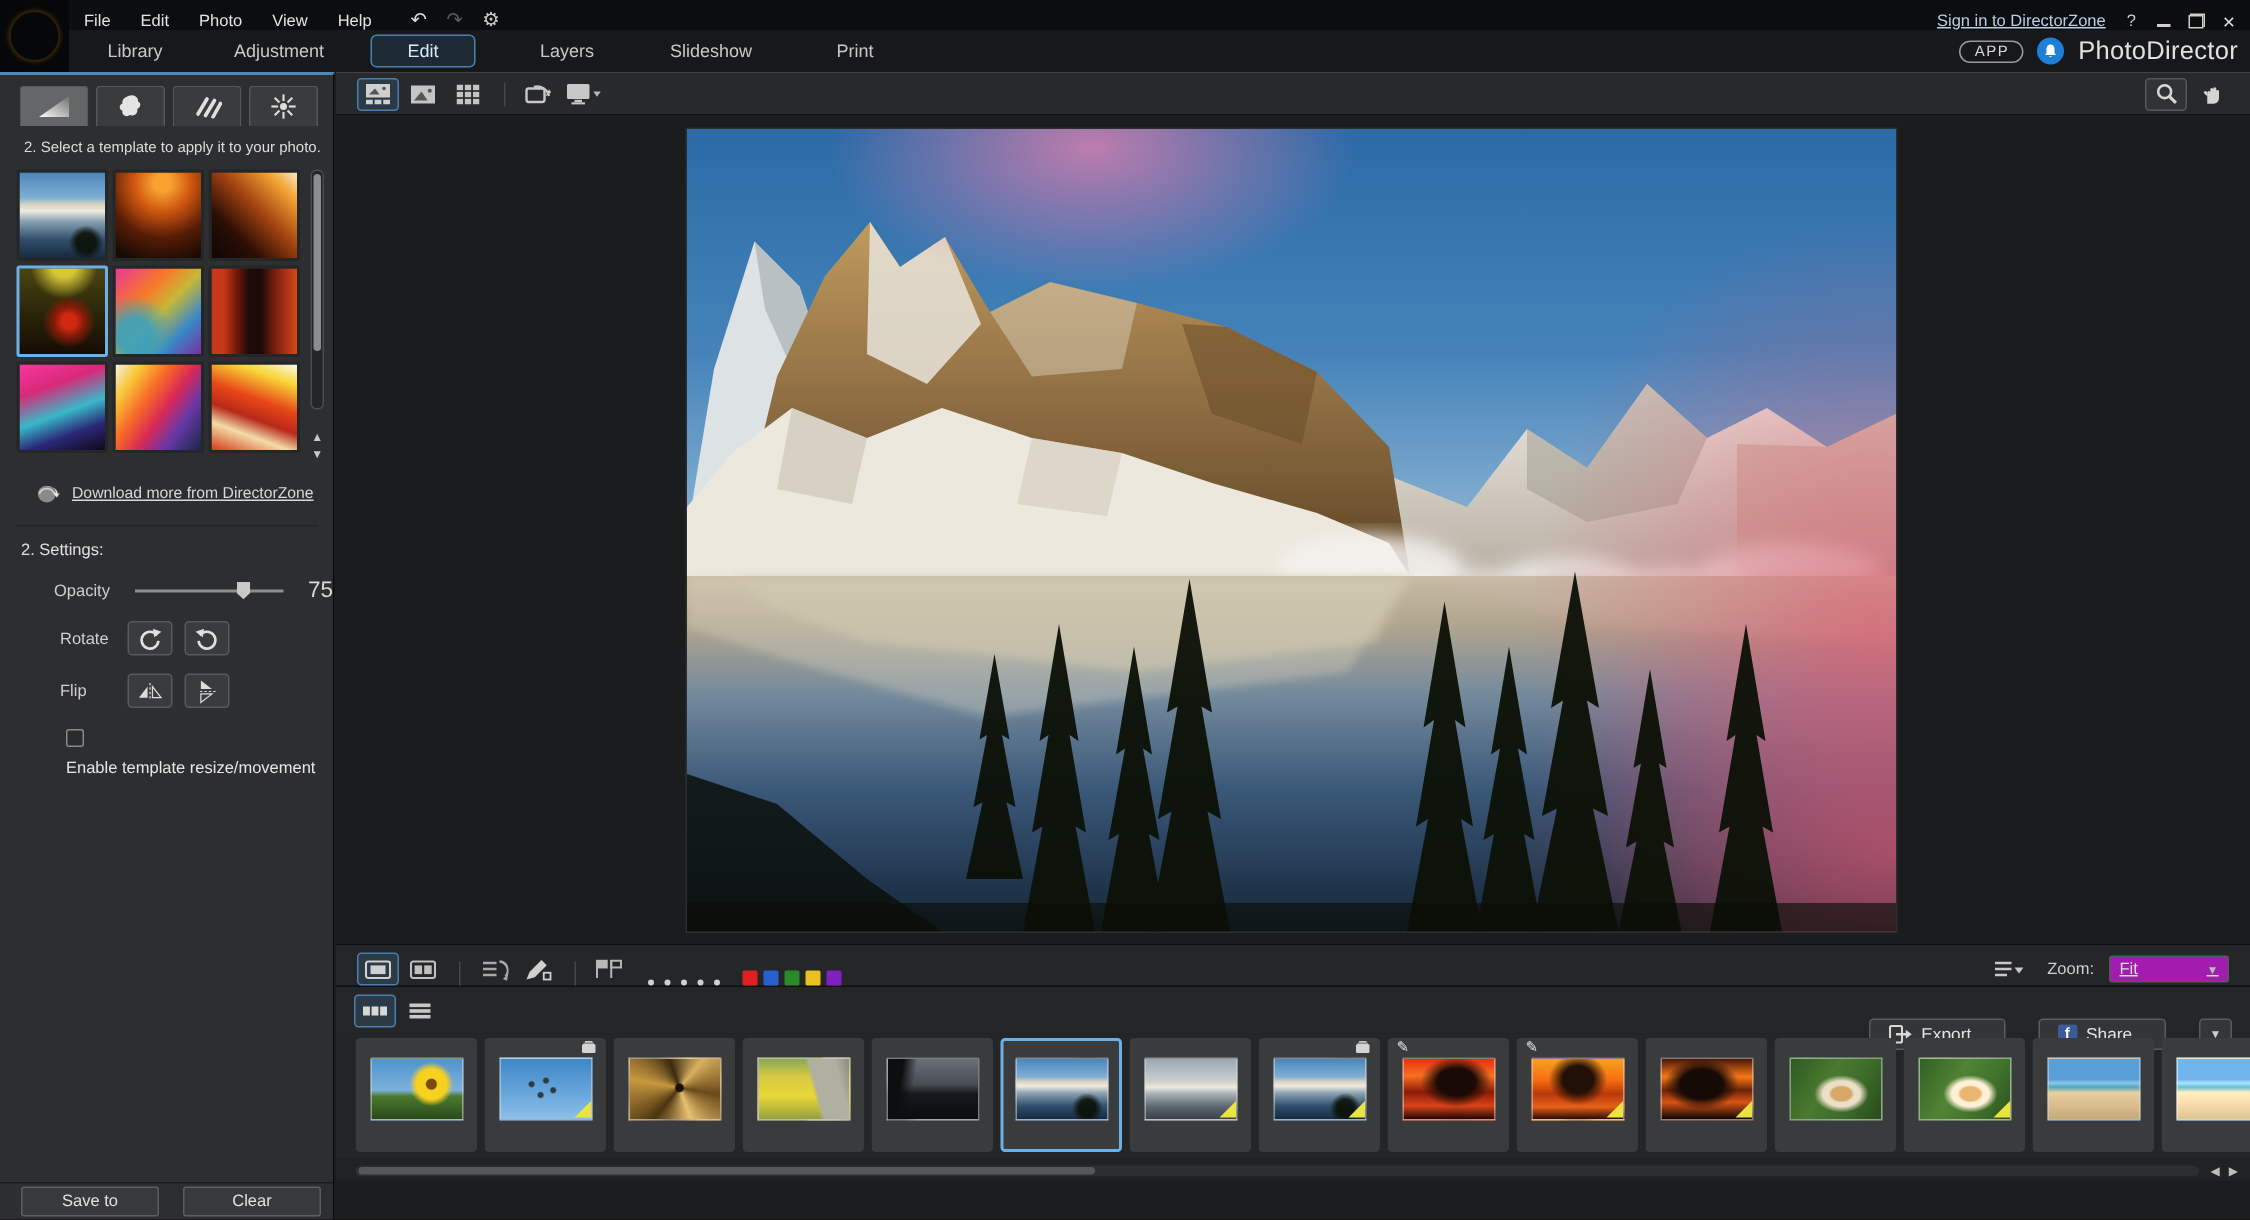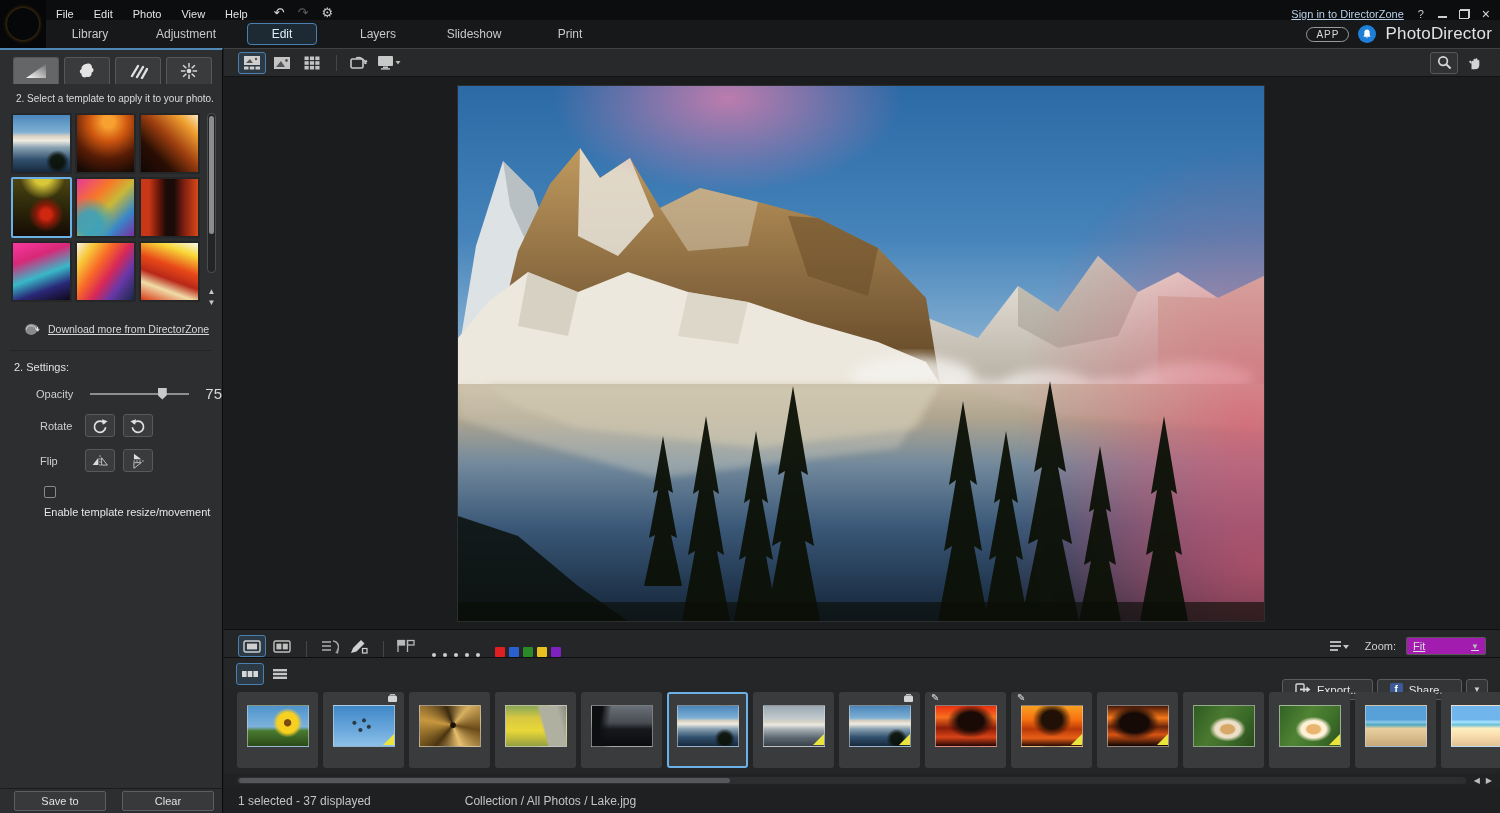--- a/index.html
+++ b/index.html
@@ -91,21 +91,21 @@
 
   .ptoolbar { height:28px; background:#242628; border-top:1px solid #0e0f10; display:flex; align-items:flex-end; padding-left:14px; }
   .pt-right { margin-left:auto; display:flex; align-items:center; gap:10px; margin-right:14px; }
   .zoom-label { font-size:11px; color:#cfcfcf; }
   .zoom-select { width:80px; height:18px; background:#a21caf; border:1px solid #59595b; border-radius:2px; display:flex; align-items:center; padding:0 6px; font-size:11px; color:#dddddd; cursor:pointer;text-decoration:underline; }
   .zoom-select .arr { margin-left:auto; font-size:8px; color:#bbb; }
   .dot { width:4px; height:4px; border-radius:50%; background:#cfcfcf; margin-right:7px; }
   .lbl-sq { width:10px; height:10px; margin-right:4px; border-radius:1px; cursor:pointer; }
 
   .abar { height:32px; background:#242628; border-top:1px solid #0e0f10; display:flex; align-items:center; padding-left:12px; }
-  .ab-right { margin-left:auto; display:flex; align-items:center; gap:4px; margin-right:12px;margin-top:32px; }
+  .ab-right { margin-left:auto; display:flex; align-items:center; gap:22px; margin-right:12px;margin-top:32px; }
   .ab-btn { height:21px; background:#333537; border:1px solid #5a5b5d; border-radius:3px; display:flex; align-items:center; gap:6px; padding:0 12px; font-size:11.5px; color:#e4e4e4; cursor:pointer; }
   .fb { width:13px; height:13px; background:#3a5a98; color:#fff; border-radius:2px; font-size:10px; font-weight:bold; display:flex; align-items:center; justify-content:center; }
   .ab-arrow { width:22px; height:21px; background:#333537; border:1px solid #5a5b5d; border-radius:3px; display:flex; align-items:center; justify-content:center; font-size:8px; color:#ccc; cursor:pointer; }
 
   .filmstrip { height:84px; background:#232527; display:flex; padding:3px 0 0 13px; overflow:hidden; }
   .cell { position:relative; flex:0 0 81px; height:76px; margin-right:5px; background:#3a3b3d; border:2px solid transparent; border-radius:3px; cursor:pointer; }
   .cell.csel { border-color:#6cb0e8; }
   .timg { width:62px; height:42px; margin:11px auto 0; border:1px solid rgba(215,215,215,.55); background-color:#222; }
   .badge { position:absolute; }
   .b-stack { top:2px; right:5px; width:9px; height:6px; background:#d4d4d4; border-radius:1px;
@@ -700,18 +700,14 @@
     <div class="hscroll">
       <div class="hs-track">
           <div class="hs-thumb"></div>
         </div>
       <div class="hs-arrows">
         <span>◀</span>
         <span>▶</span>
       </div>
     </div>
 
-    <div class="statusbar">
-      <span>1 selected - 37 displayed</span>
-      <span class="status-path">Collection / All Photos / Lake.jpg</span>
-    </div>
   </div>
 </div>
 
 </body></html>

